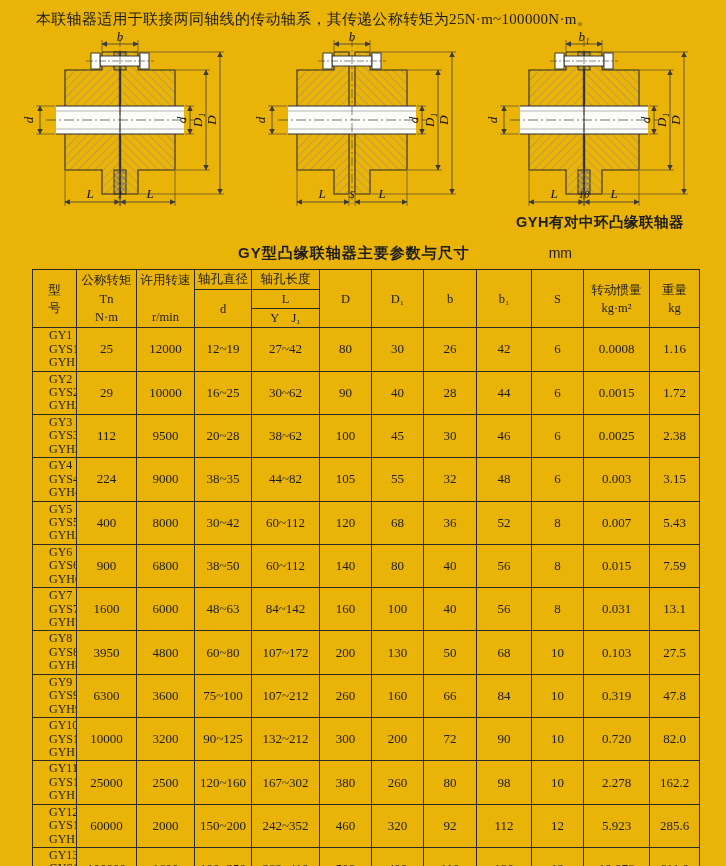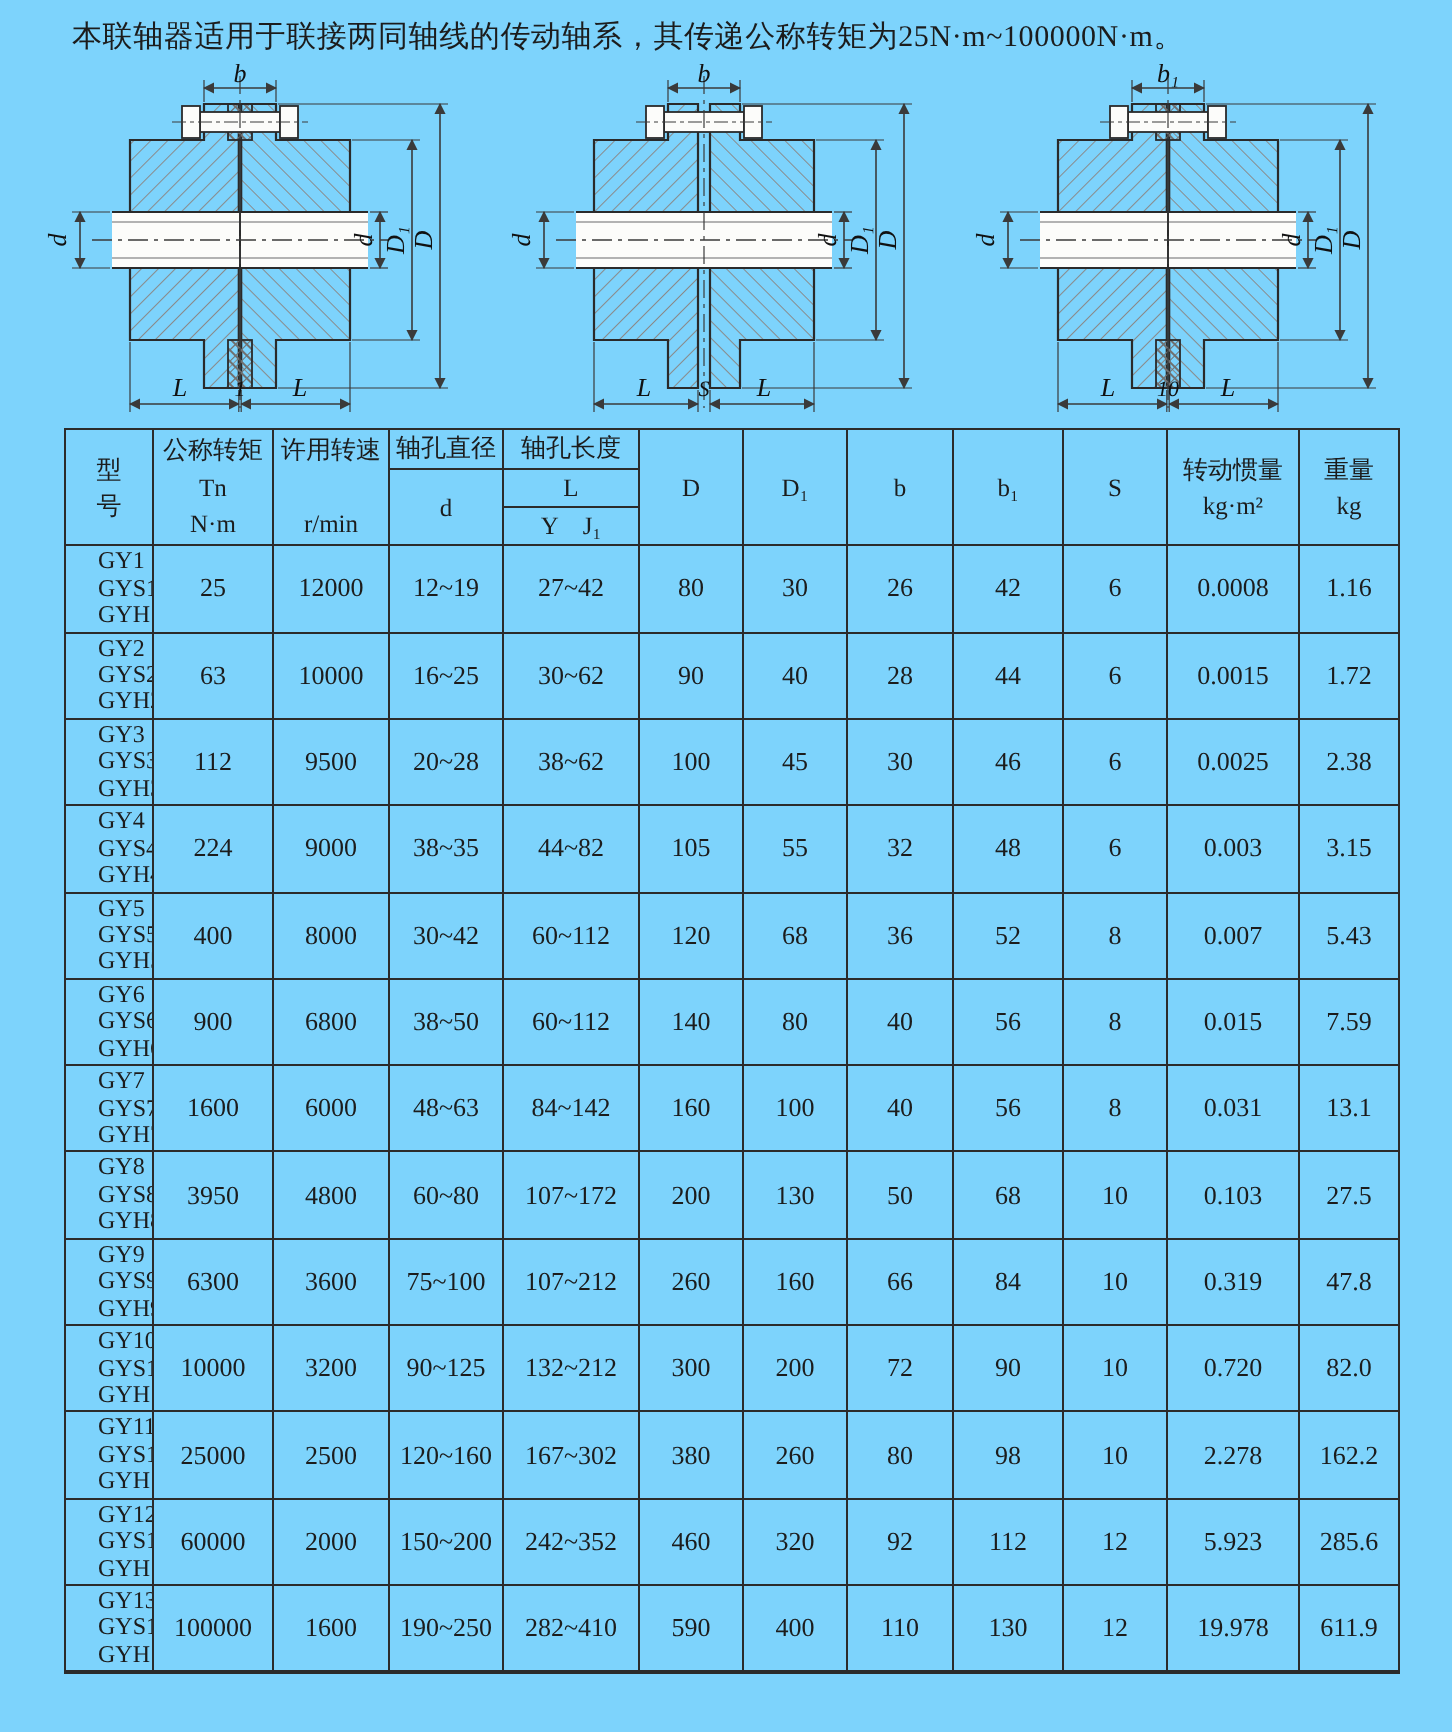--- a/index.html
+++ b/index.html
@@ -1,17 +1,17 @@
 <!DOCTYPE html>
 <html><head>
 <meta charset="utf-8">
 <style>
   html,body{margin:0;padding:0;background:#fff;}
   .page{
-    position:relative;width:726px;height:866px;background:#7dd3fc;
+    position:relative;width:726px;height:866px;background:#eab308;
     font-family:"Liberation Serif","DejaVu Serif",serif;color:#1c1c1c;overflow:hidden;
   }
   .intro{margin:0;padding:9px 34px 0 36px;font-size:15px;line-height:1.4;letter-spacing:.3px;}
   .diagrams{display:flex;justify-content:space-between;align-items:flex-start;padding:2px 12px 0 20px;}
   .diagram{margin:0;width:232px;text-align:center;}
   .diagram svg{display:block;margin:0 auto;}
   .diagram figcaption{
     font-family:"Liberation Sans","DejaVu Sans",sans-serif;
     font-size:14.5px;font-weight:600;margin-top:1px;letter-spacing:.5px;white-space:nowrap;
   }
@@ -225,23 +225,28 @@
           <line x1="45" y1="139" x2="45" y2="174" stroke="#3a3a3a" stroke-width="0.6"></line>
           <line x1="99.4" y1="163" x2="99.4" y2="174" stroke="#3a3a3a" stroke-width="0.6"></line>
           <line x1="100.6" y1="163" x2="100.6" y2="174" stroke="#3a3a3a" stroke-width="0.6"></line>
           <line x1="155" y1="139" x2="155" y2="174" stroke="#3a3a3a" stroke-width="0.6"></line>
           <line stroke="#3a3a3a" stroke-width="0.8" marker-start="url(#arp2)" marker-end="url(#arp2)" x1="45" y1="170" x2="99.4" y2="170"></line>
           <line stroke="#3a3a3a" stroke-width="0.8" marker-start="url(#arp2)" marker-end="url(#arp2)" x1="100.6" y1="170" x2="155" y2="170"></line>
           <text x="70" y="166" text-anchor="middle" fill="#111" font-family="&quot;Liberation Serif&quot;,serif" font-size="13" font-style="italic">L</text>
           <text x="100" y="166" text-anchor="middle" fill="#111" font-family="&quot;Liberation Serif&quot;,serif" font-size="11" font-style="italic">10</text>
           <text x="130" y="166" text-anchor="middle" fill="#111" font-family="&quot;Liberation Serif&quot;,serif" font-size="13" font-style="italic">L</text>
         </svg>
+      <figcaption>GYH有对中环凸缘联轴器</figcaption>
     </figure>
   </div>
 
+  <div class="title-row">
+    <span class="table-title">GY型凸缘联轴器主要参数与尺寸</span>
+    <span class="unit-label">mm</span>
+  </div>
 
   <table class="spec">
     <colgroup>
       <col style="width:44px">
         <col style="width:60px">
         <col style="width:58px">
       <col style="width:57px">
         <col style="width:68px">
         <col style="width:52px">
       <col style="width:52px">
@@ -295,21 +300,21 @@
           <td>26</td>
           <td>42</td>
           <td>6</td>
           <td>0.0008</td>
           <td>1.16</td>
         </tr>
         <tr>
           <td class="model-cell">GY2
 GYS2
 GYH2</td>
-          <td>63</td>
+          <td>29</td>
           <td>10000</td>
           <td>16~25</td>
           <td>30~62</td>
           <td>90</td>
           <td>40</td>
           <td>28</td>
           <td>44</td>
           <td>6</td>
           <td>0.0015</td>
           <td>1.72</td>

